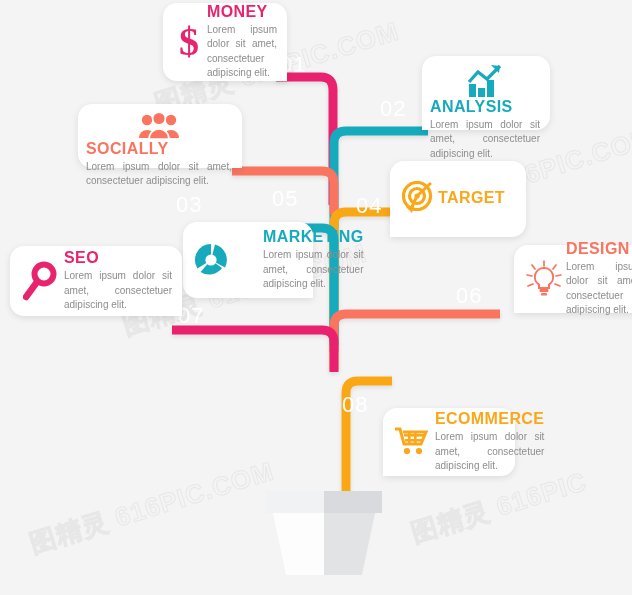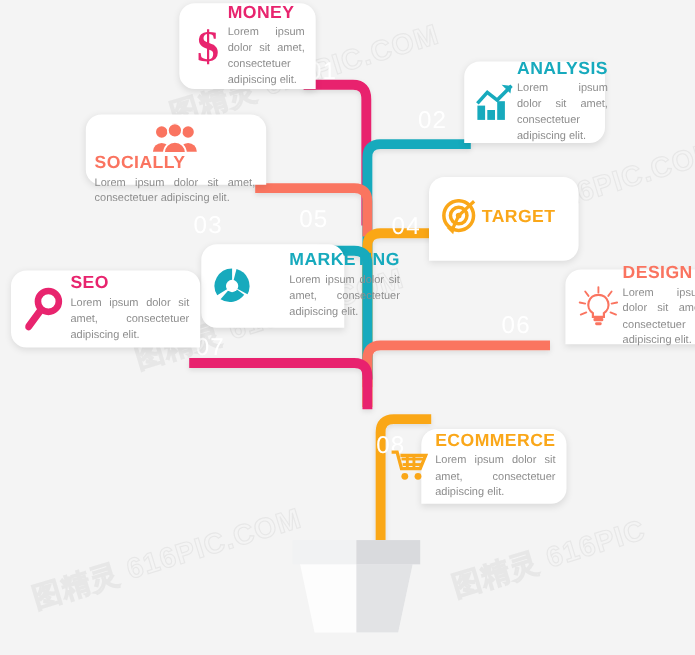--- a/index.html
+++ b/index.html
@@ -65,27 +65,27 @@
   .card .body{
     font-size:10px;
     line-height:1.45;
     color:#8d8d8d;
     margin:0;
     text-align:justify;
   }
 
   
   #card-money{      left:163px; top:3px;   width:124px; height:78px;  border-radius:14px 14px 0 14px; padding:8px 10px 8px 8px;}
-  #card-analysis{   left:422px; top:56px;  width:128px; height:74px;  border-radius:14px 14px 14px 0; padding:8px 10px 8px 8px;}
+  #card-analysis{   left:422px; top:56px;  width:128px; height:74px;  border-radius:14px 14px 14px 0; padding:8px 10px 8px 8px;flex-direction:column;}
   #card-socially{   left:78px;  top:104px; width:164px; height:64px;  border-radius:14px 14px 0 14px; padding:8px 10px 8px 8px;flex-direction:column;}
   #card-target{     left:390px; top:161px; width:136px; height:76px;  border-radius:14px 14px 14px 0; padding:7px 10px 8px 8px;}
   #card-marketing{  left:183px; top:222px; width:130px; height:76px;  border-radius:14px 14px 0 14px; padding:8px 10px 8px 8px;gap:32px;}
   #card-design{     left:514px; top:245px; width:138px; height:68px;  border-radius:14px 14px 14px 0; padding:8px 10px 8px 8px;}
   #card-seo{        left:10px;  top:246px; width:172px; height:70px;  border-radius:14px 14px 0 14px; padding:8px 10px 8px 8px;justify-content:flex-end;}
-  #card-ecommerce{  left:383px; top:390px; width:132px; height:68px;  border-radius:14px 14px 14px 0; padding:8px 10px 8px 8px;justify-content:flex-end;}
+  #card-ecommerce{  left:383px; top:408px; width:132px; height:68px;  border-radius:14px 14px 14px 0; padding:8px 10px 8px 8px;}
 
   
   #pot{position:absolute;left:262px;top:487px;width:124px;height:90px;}
 </style>
 </head>
 <body>
 
 <div id="stage">
 
   <div class="wm" style="left:150px;top:50px;">图精灵 616PIC.COM</div>

